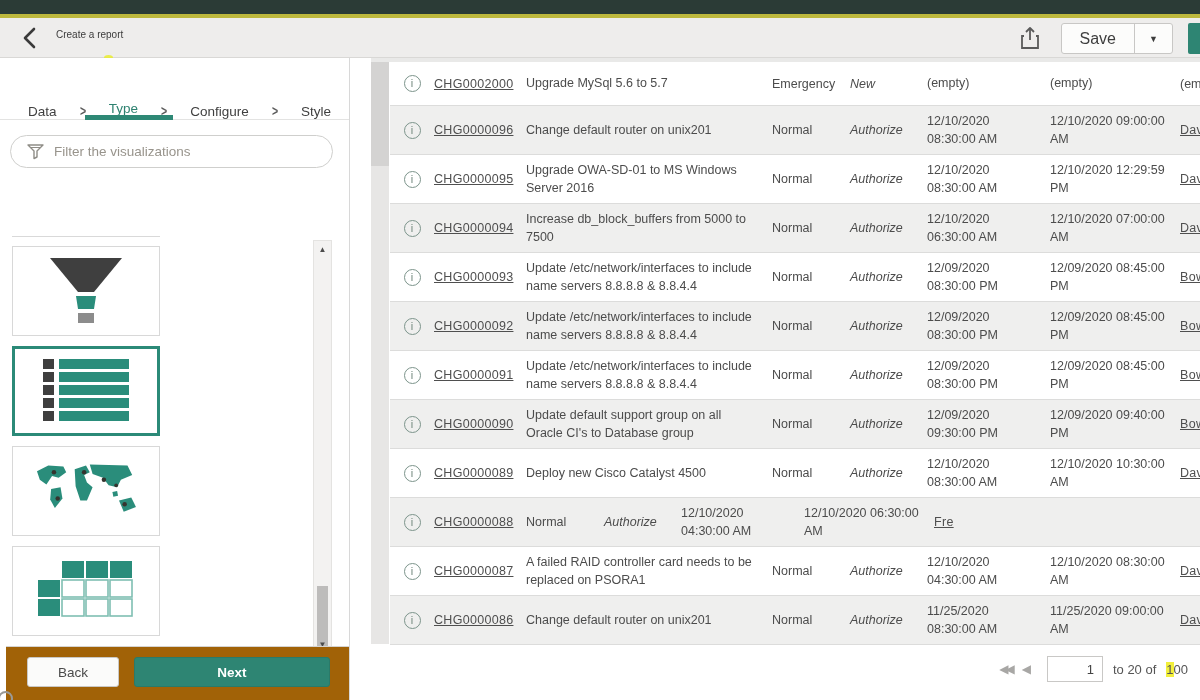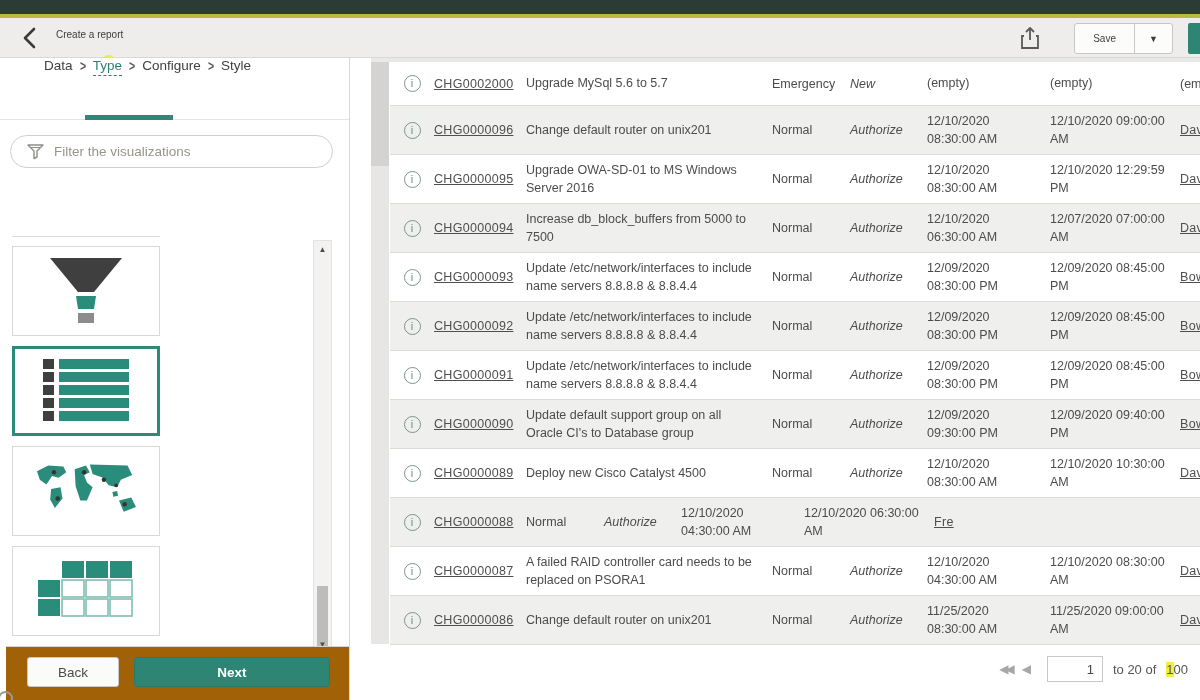--- a/index.html
+++ b/index.html
@@ -7,28 +7,28 @@
   body { font-family:"Liberation Sans", sans-serif; background:#ffffff; position:relative; color:#4a4a4a; }
 
   
   .bar-dark   { position:absolute; top:0; left:0; width:1200px; height:14px; background:#2b3b36; }
   .bar-accent { position:absolute; top:14px; left:0; width:1200px; height:4px; background:#bdb83d; }
   .appbar { position:absolute; top:18px; left:0; width:1200px; height:40px; background:#eeedec; border-bottom:1px solid #d9d8d6; }
   .back-btn { position:absolute; left:16px; top:7px; width:28px; height:28px; background:none; border:none; cursor:pointer; }
   .page-title { position:absolute; left:56px; top:11px; font-size:10px; font-weight:400; color:#3c3c3c; }
   .share-btn { position:absolute; right:158px; top:8px; width:24px; height:26px; background:none; border:none; cursor:pointer; }
   .save-split { position:absolute; right:27px; top:5px; height:31px; display:flex; border:1px solid #c8c7c5; border-radius:3px; background:#fcfcfb; overflow:hidden; }
-  .save-main { border:none; background:transparent; font-family:inherit; font-size:10px; color:#3e3e3e; padding:0 18px; cursor:pointer; }
+  .save-main { border:none; background:transparent; font-family:inherit; font-size:16px; color:#3e3e3e; padding:0 18px; cursor:pointer; }
   .save-caret { border:none; border-left:1px solid #c8c7c5; background:transparent; width:38px; font-size:9px; color:#3c3c3c; cursor:pointer; }
   .edge-btn { position:absolute; right:0; top:5px; width:12px; height:31px; background:#2e8573; border:none; border-radius:2px 0 0 2px; }
   .cursor-dot { position:absolute; left:104px; top:55px; width:9px; height:5px; background:#e9ec2f; border-radius:50%; opacity:.85; }
 
   
   .panel { position:absolute; top:58px; left:0; width:350px; bottom:0; background:#ffffff; border-right:1px solid #d8d8d8; }
-  .steps { position:relative; height:62px; border-bottom:1px solid #e3e3e2; display:flex; align-items:flex-start; padding-left:44px; gap:6px; font-size:13.5px; color:#3f3f3f; }
+  .steps { position:relative; height:62px; border-bottom:1px solid #e3e3e2; display:flex; align-items:flex-end; padding-left:28px; gap:22px; font-size:13.5px; color:#3f3f3f; }
   .step { cursor:pointer; }
   .step.active { color:#2e8270; border-bottom:1px dashed #2e8270; padding-bottom:2px; }
   .step-chev { color:#5b5b5b; font-size:14px; font-weight:700; transform:scaleX(.75); }
   .steps-underline { position:absolute; left:85px; bottom:-1px; width:88px; height:5px; background:#2e8875; }
   .filter-wrap { position:absolute; top:15px; left:10px; width:323px; height:33px; border:1.5px solid #cfcfcd; border-radius:17px; background:#fff; display:flex; align-items:center; }
   .filter-wrap svg { margin:0 10px 0 16px; flex:none; }
   .filter-input { border:none; outline:none; flex:1; font-family:inherit; font-size:13.5px; color:#555; background:transparent; padding-right:10px; }
   .filter-input::placeholder { color:#98948c; }
   .steps-area { position:relative; }
 
@@ -258,21 +258,21 @@
   </div>
       <div class="trow stripe">
     <span class="c-info">
           <span class="info-badge">i</span>
         </span>
     <span class="c-num"><a href="#">CHG0000094</a></span>
     <span class="c-desc">Increase db_block_buffers from 5000 to 7500</span>
     <span class="c-pri">Normal</span>
     <span class="c-state">Authorize</span>
     <span class="c-start">12/10/2020 06:30:00 AM</span>
-    <span class="c-end">12/07/2020 07:00:00 AM</span>
+    <span class="c-end">12/10/2020 07:00:00 AM</span>
     <span class="c-name link-txt">Dav</span>
   </div>
       <div class="trow">
     <span class="c-info">
           <span class="info-badge">i</span>
         </span>
     <span class="c-num"><a href="#">CHG0000093</a></span>
     <span class="c-desc">Update /etc/network/interfaces to include name servers 8.8.8.8 &amp; 8.8.4.4</span>
     <span class="c-pri">Normal</span>
     <span class="c-state">Authorize</span>

